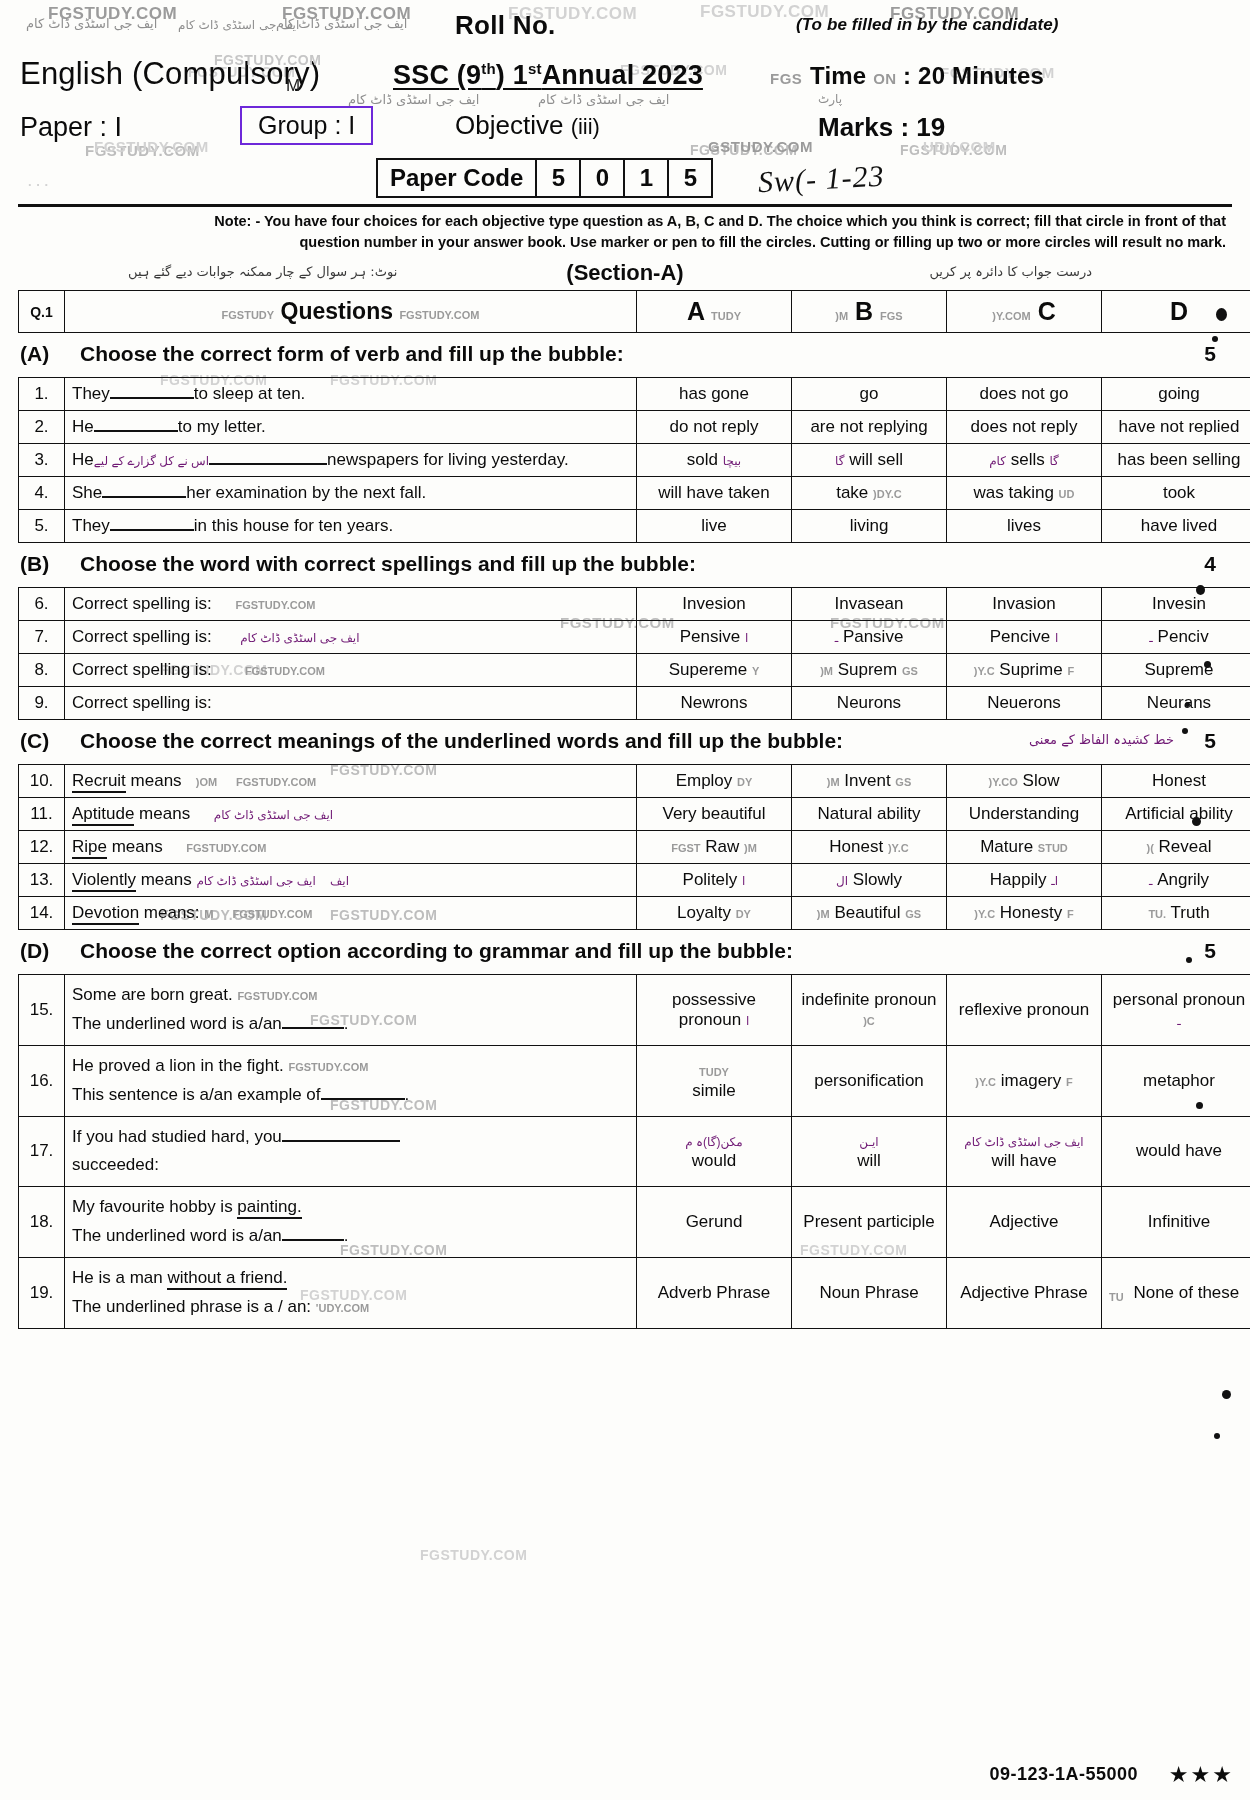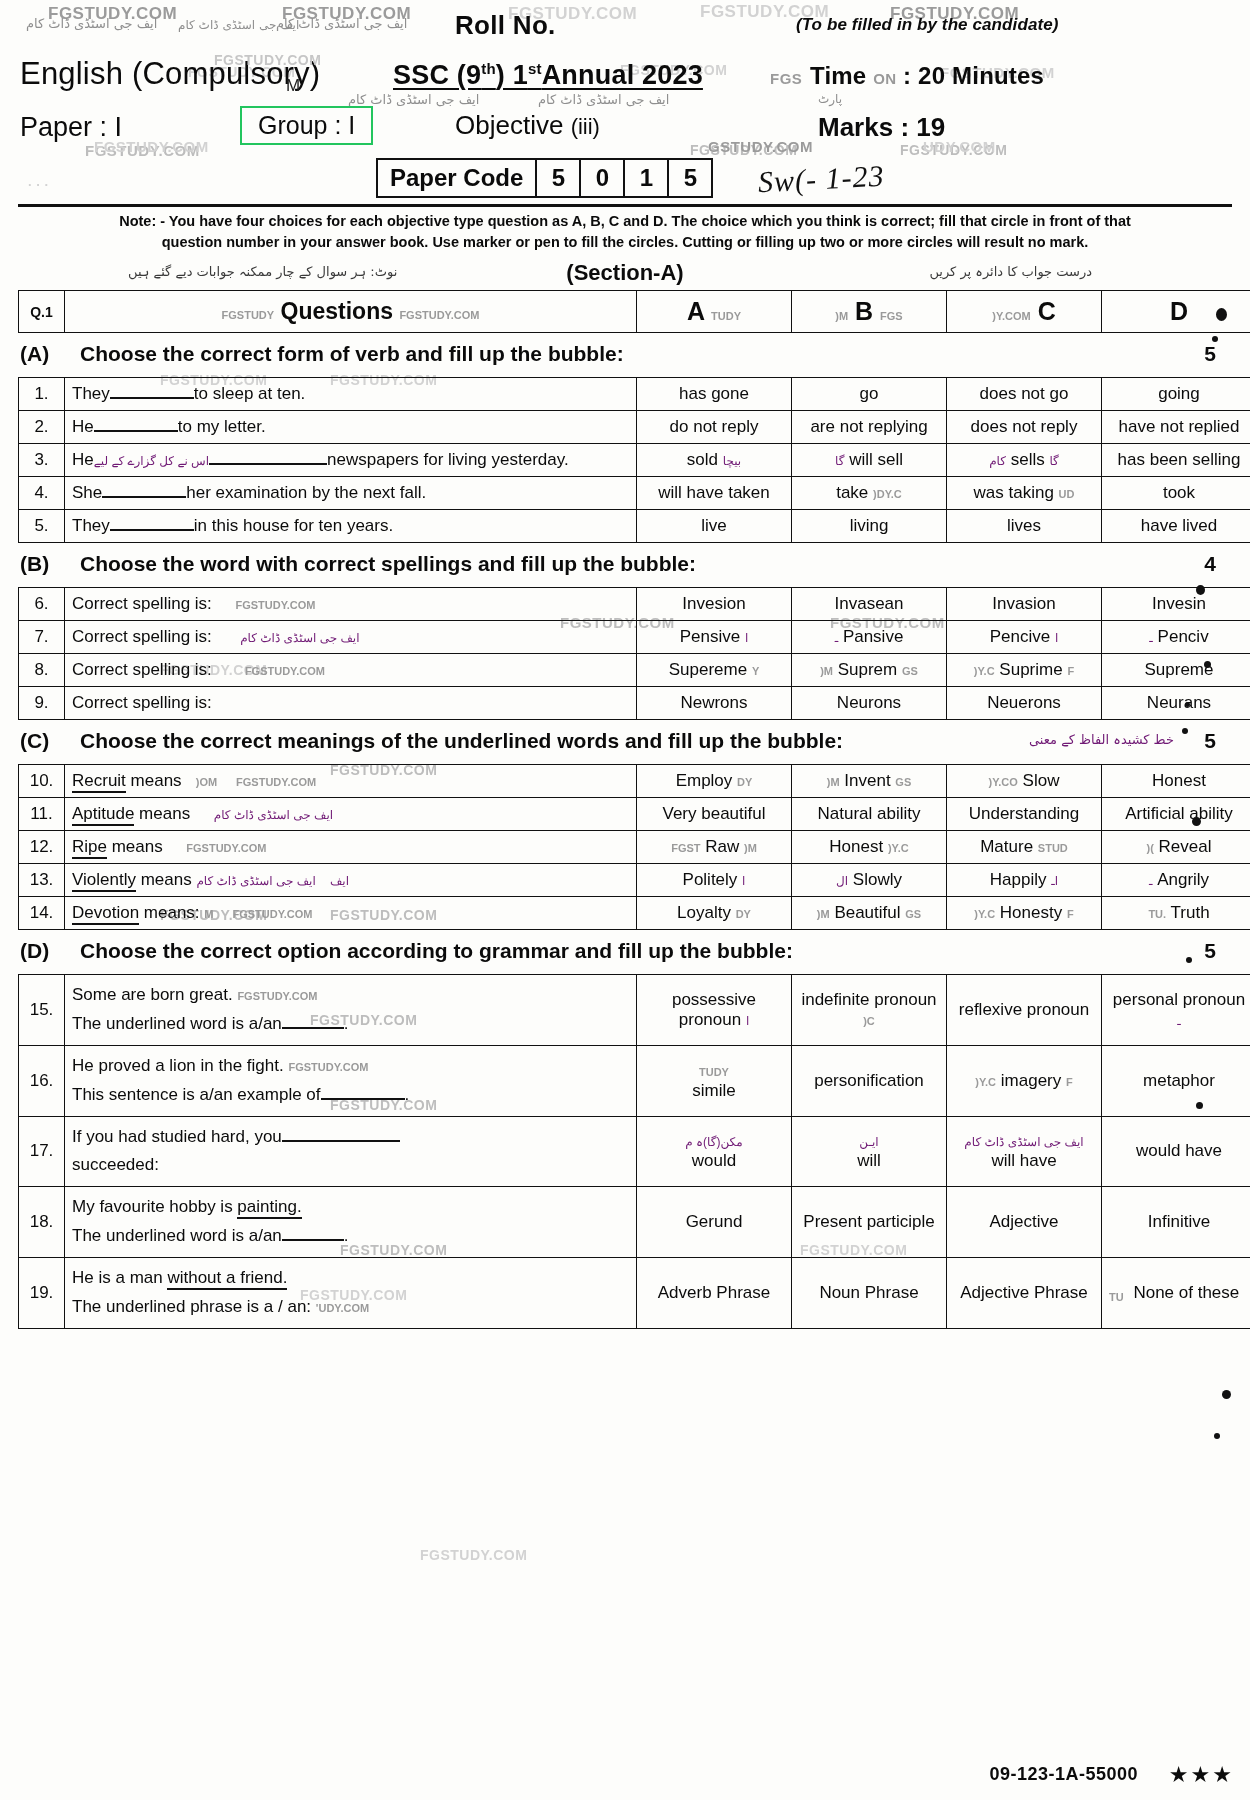--- a/index.html
+++ b/index.html
@@ -60,21 +60,21 @@
   .exam {
     position:absolute; left:375px; top:8px; font-size:27px; font-weight:700;
     text-decoration:underline; text-underline-offset:4px; letter-spacing:.2px;
   }
   .exam sup { font-size:15px; }
   .timebox { position:absolute; left:792px; top:10px; font-size:24px; font-weight:700; letter-spacing:.2px; }
 
   .line3 { position:relative; height:54px; }
   .paperno { position:absolute; left:2px; top:8px; font-size:27px; }
   .groupbox {
-    position:absolute; left:222px; top:2px; border:2px solid #22c55e;
+    position:absolute; left:222px; top:2px; border:2px solid #6d28d9;
     padding:3px 16px; font-size:25px;
   }
   .objective { position:absolute; left:437px; top:6px; font-size:26px; }
   .objective .rom { font-size:22px; }
   .marks { position:absolute; left:800px; top:8px; font-size:26px; font-weight:700; }
 
   .line4 { position:relative; height:44px; }
   .pcode { position:absolute; left:358px; top:0px; display:flex; }
   .pcode .lbl {
     border:2px solid #111; padding:4px 12px; font-size:24px; font-weight:700;
@@ -86,21 +86,21 @@
   }
   .handwrite {
     position:absolute; left:740px; top:4px; font-size:30px;
     font-family:"Liberation Serif", serif; font-style:italic; color:#111;
     transform:rotate(-3deg); letter-spacing:1px;
   }
 
   .noteline { border-top:3px solid #111; margin-top:2px; }
   .note {
     font-size:14.5px; font-weight:700; line-height:1.45;
-    padding:4px 6px 0 6px; text-align:center;
+    padding:4px 6px 0 6px; text-align:right;
   }
 
   .secA-row { position:relative; height:34px; margin-top:3px; }
   .secA {
     position:absolute; left:50%; top:4px; transform:translateX(-50%);
     font-size:22px; font-weight:700;
   }
 
   
   table.grid {

